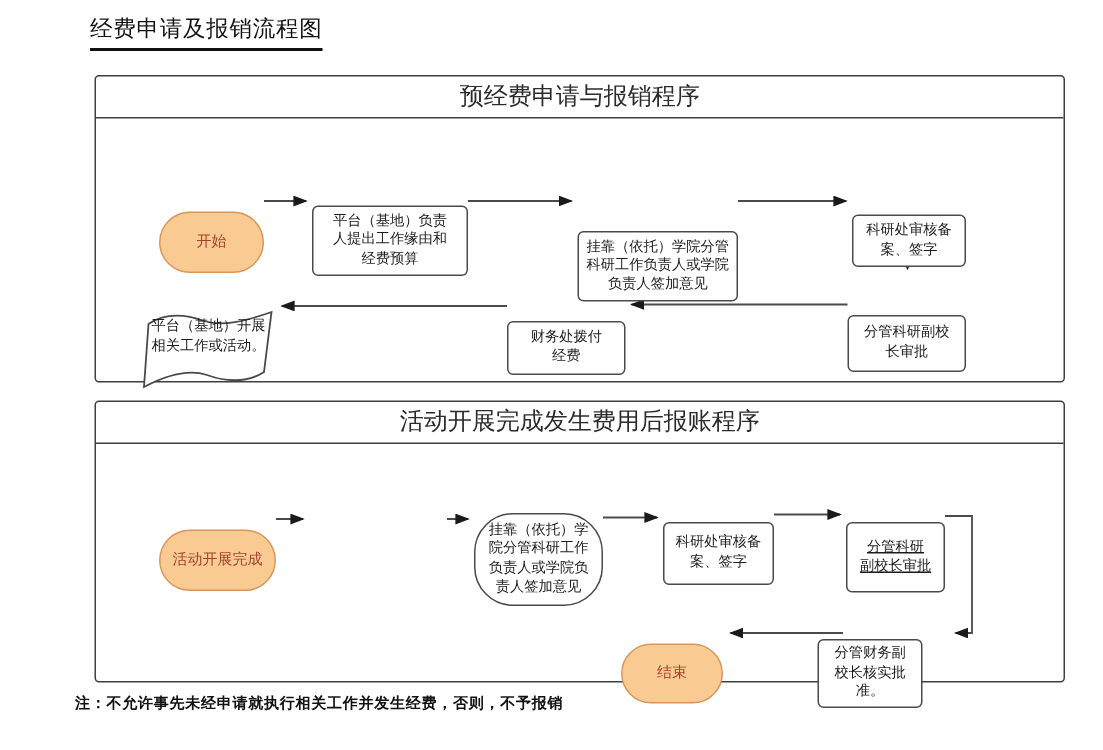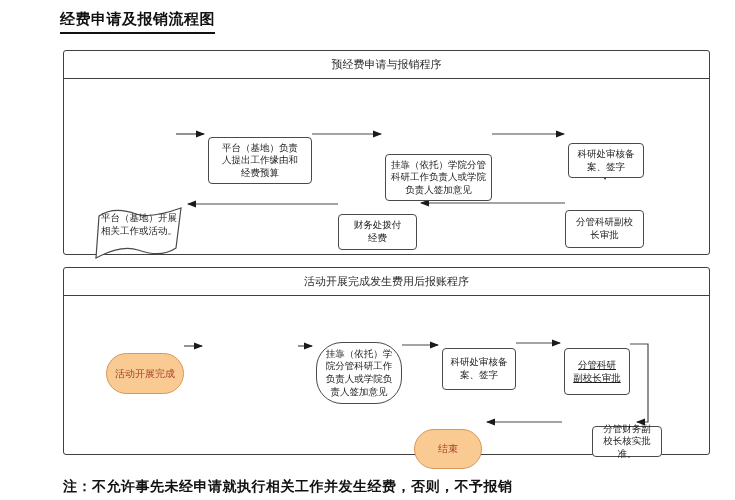--- a/index.html
+++ b/index.html
@@ -1,41 +1,41 @@
 <!DOCTYPE html>
 <html><head>
 <meta charset="utf-8">
 <style>
   html,body{margin:0;padding:0;background:#ffffff;}
   body{font-family:"DejaVu Sans","Liberation Sans",sans-serif;}
   .canvas{position:relative;width:735px;height:500px;background:#fff;overflow:hidden;}
 
-  .page-title{position:absolute;left:60px;top:10px;font-size:15px;font-weight:bold;color:#111;
+  .page-title{position:absolute;left:60px;top:10px;font-size:15px;font-weight:normal;color:#111;
     border-bottom:2px solid #111;padding-bottom:3px;letter-spacing:.5px;}
 
   .section{position:absolute;left:63px;width:647px;border:1.5px solid #3f3f3f;border-radius:3px;background:#fff;box-sizing:border-box;}
   .section-1{top:50px;height:205px;}
   .section-2{top:267px;height:188px;}
   .section-header{height:27px;border-bottom:1.5px solid #3f3f3f;display:flex;align-items:center;justify-content:center;
-    font-size:11px;color:#2b2b2b;}
+    font-size:16px;color:#2b2b2b;}
   .section-body{position:relative;width:100%;}
 
   .node{position:absolute;box-sizing:border-box;display:flex;align-items:center;justify-content:center;
     text-align:center;font-size:9.5px;line-height:1.32;color:#1c1c1c;white-space:pre-line;padding:2px;}
   .proc{background:#fff;border:1.2px solid #4a4a4a;border-radius:4px;}
   .stadium{background:#f9cb92;border:1.2px solid #d9965b;border-radius:21px;color:#a5422d;font-size:10px;}
 
   .doc-shape{position:absolute;}
   .doc-label{position:absolute;display:flex;align-items:center;justify-content:center;text-align:center;
     font-size:9.5px;line-height:1.35;color:#1c1c1c;white-space:pre-line;}
 
   svg.wires{position:absolute;left:0;top:0;pointer-events:none;}
   .wire{stroke:#4a4a4a;stroke-width:1.2;fill:none;}
 
-  .note{position:absolute;left:63px;top:462px;font-size:14px;font-weight:bold;color:#111;letter-spacing:.5px;margin-top:16px;}
+  .note{position:absolute;left:50px;top:462px;font-size:10px;font-weight:bold;color:#111;letter-spacing:.5px;}
 </style>
 </head>
 <body>
 
 <div class="canvas">
 
   <div class="page-title">经费申请及报销流程图</div>
 
   <div class="section section-1">
     <div class="section-header">预经费申请与报销程序</div>
@@ -48,20 +48,21 @@
           </marker>
         </defs>
         <path class="wire" d="M112,82 L140,82" marker-end="url(#arr1)"></path>
         <path class="wire" d="M248,82 L317,82" marker-end="url(#arr1)"></path>
         <path class="wire" d="M428,82 L500,82" marker-end="url(#arr1)"></path>
         <path class="wire" d="M541,99 L541,127" marker-end="url(#arr1)"></path>
         <path class="wire" d="M501,151 L357,151" marker-end="url(#arr1)"></path>
         <path class="wire" d="M274,152 L124,152" marker-end="url(#arr1)"></path>
       </svg>
 
+      <div class="node stadium" style="left:42px;top:62px;width:70px;height:41px;">开始</div>
 
       <div class="node proc" style="left:144px;top:58px;width:104px;height:47px;">平台（基地）负责
 人提出工作缘由和
 经费预算</div>
 
       <div class="node proc" style="left:321px;top:59px;width:107px;height:47px;margin-top:16px;">挂靠（依托）学院分管
 科研工作负责人或学院
 负责人签加意见</div>
 
       <div class="node proc" style="left:504px;top:64px;width:76px;height:35px;">科研处审核备
@@ -106,21 +107,21 @@
 院分管科研工作
 负责人或学院负
 责人签加意见</div>
 
       <div class="node proc" style="left:378px;top:52px;width:74px;height:42px;">科研处审核备
 案、签字</div>
 
       <div class="node proc" style="left:500px;top:52px;width:66px;height:47px;text-decoration:underline;">分管科研
 副校长审批</div>
 
-      <div class="node proc" style="left:528px;top:130px;width:70px;height:31px;">分管财务副
+      <div class="node proc" style="left:481px;top:130px;width:70px;height:46px;">分管财务副
 校长核实批
 准。</div>
 
       <div class="node stadium" style="left:350px;top:133px;width:68px;height:40px;">结束</div>
     </div>
   </div>
 
   <div class="note">注：不允许事先未经申请就执行相关工作并发生经费，否则，不予报销</div>
 
 </div>

